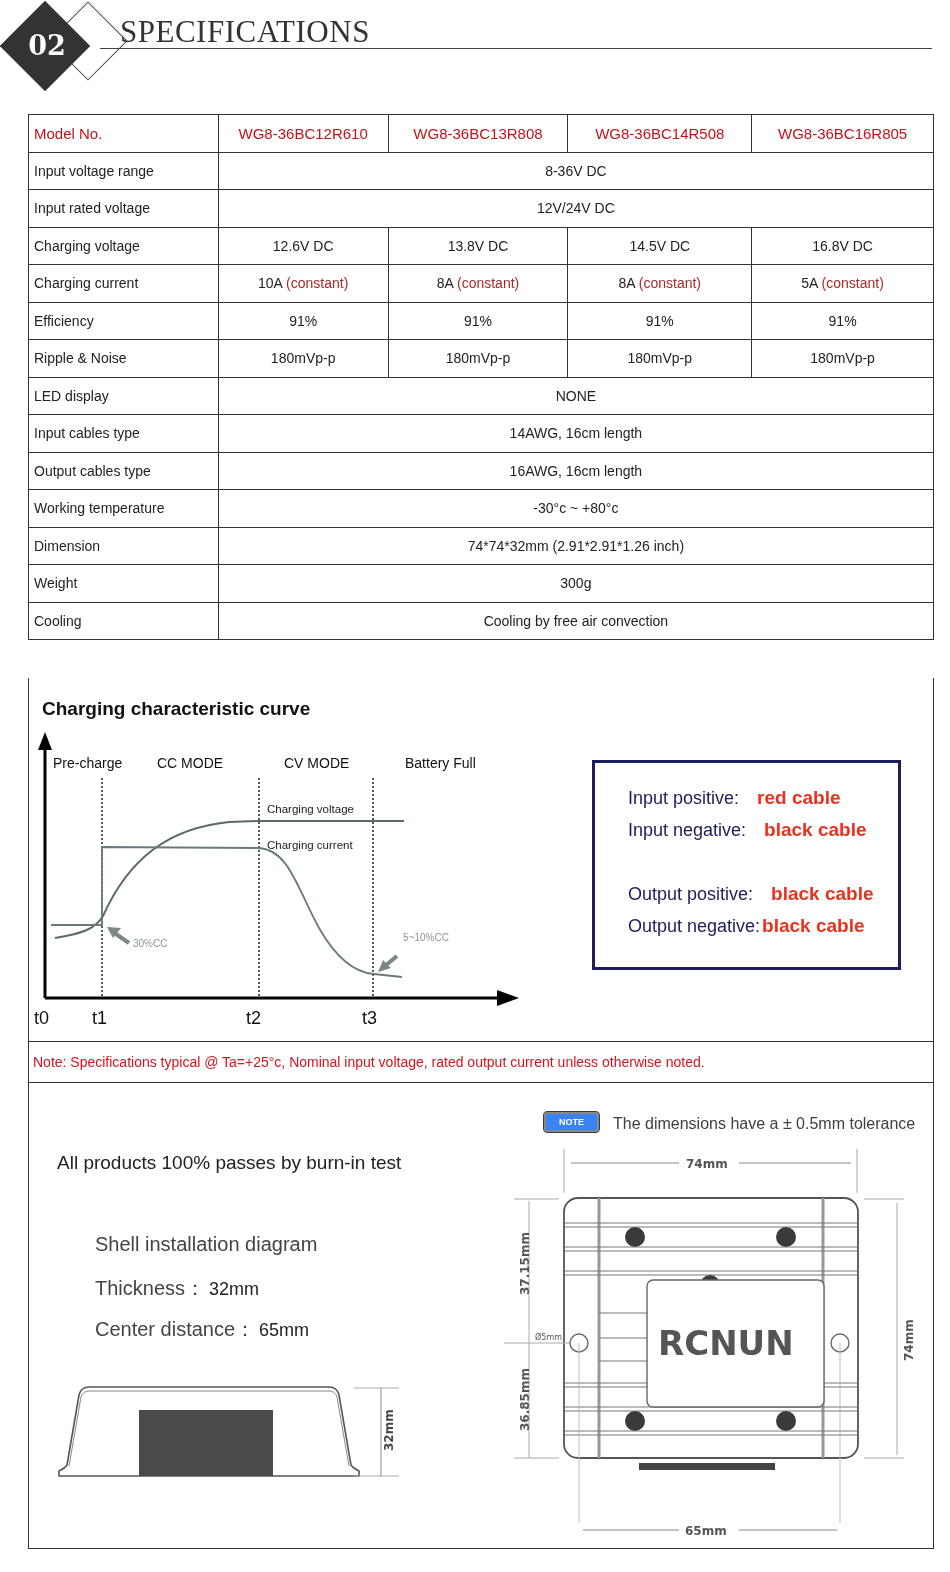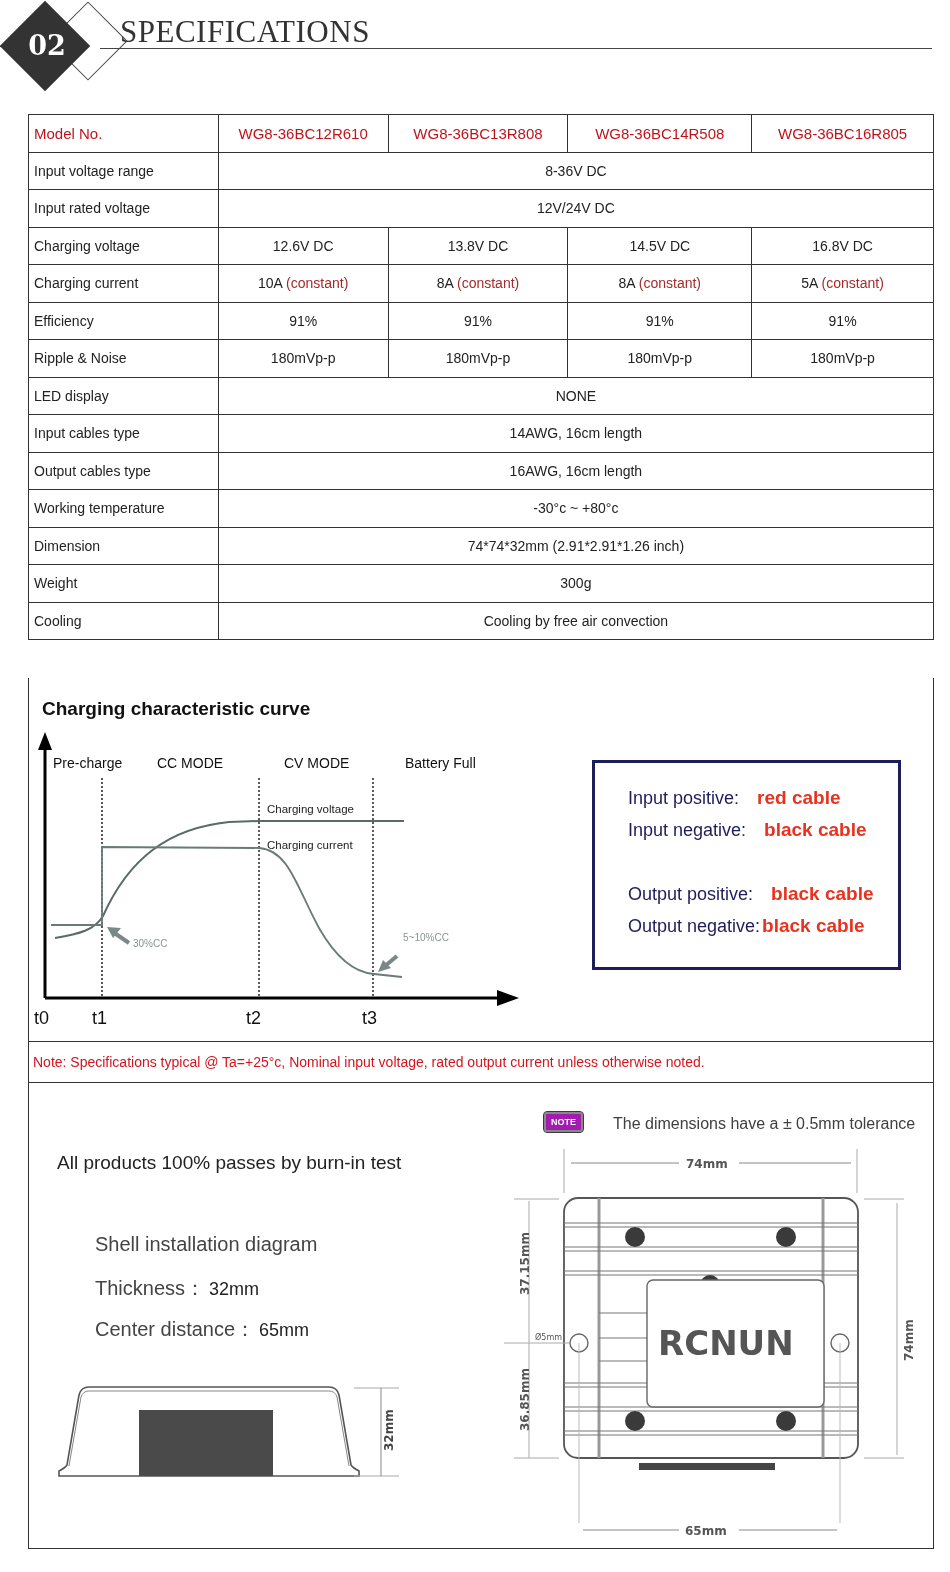--- a/index.html
+++ b/index.html
@@ -32,21 +32,21 @@
 
   .note-row { position: absolute; left: 28px; top: 1041px; width: 906px; height: 42px; border: 1.5px solid #333; }
   .note-text { position: absolute; left: 4px; top: 12px; color: #d4141e; font-size: 14px; }
 
   .sec-dim { top: 1083px; height: 466px; border-bottom: 1.5px solid #333; }
   .burn { position: absolute; left: 28px; top: 69px; font-size: 19px; color: #222; }
   .shell-title { position: absolute; left: 66px; top: 150px; font-size: 20px; color: #444; }
   .shell-item { position: absolute; left: 66px; font-size: 20px; color: #444; }
   .shell-item .v { font-size: 18px; color: #222; margin-left: 4px; }
 
-  .note-badge { position: absolute; left: 515px; top: 29px; width: 39px; height: 20px; background: #a21caf; border: 2px solid #888; outline: 1px solid #3a3a3a; border-radius: 3px; color: #fff; font-size: 9px; font-weight: bold; text-align: center; line-height: 16px; }
+  .note-badge { position: absolute; left: 515px; top: 29px; width: 55px; height: 20px; background: #3b82f6; border: 2px solid #888; outline: 1px solid #3a3a3a; border-radius: 3px; color: #fff; font-size: 9px; font-weight: bold; text-align: center; line-height: 16px; }
   .tol-text { position: absolute; left: 584px; top: 32px; font-size: 16px; color: #404040; text-align: center; }
 </style>
 </head>
 <body>
 
 <div class="hdr">
   <div class="hdr-badge-back"></div>
   <div class="hdr-badge"></div>
   <div class="hdr-num">02</div>
   <div class="hdr-title">SPECIFICATIONS</div>

